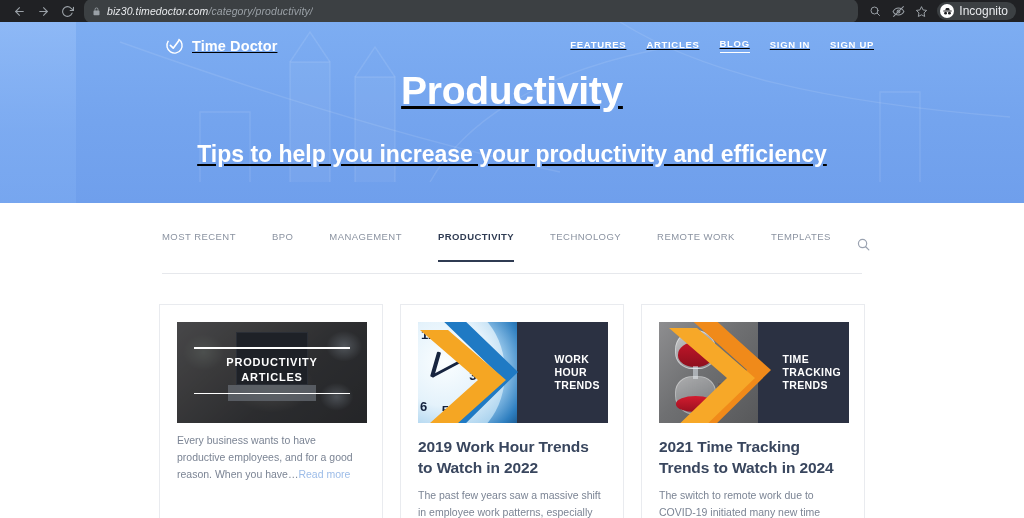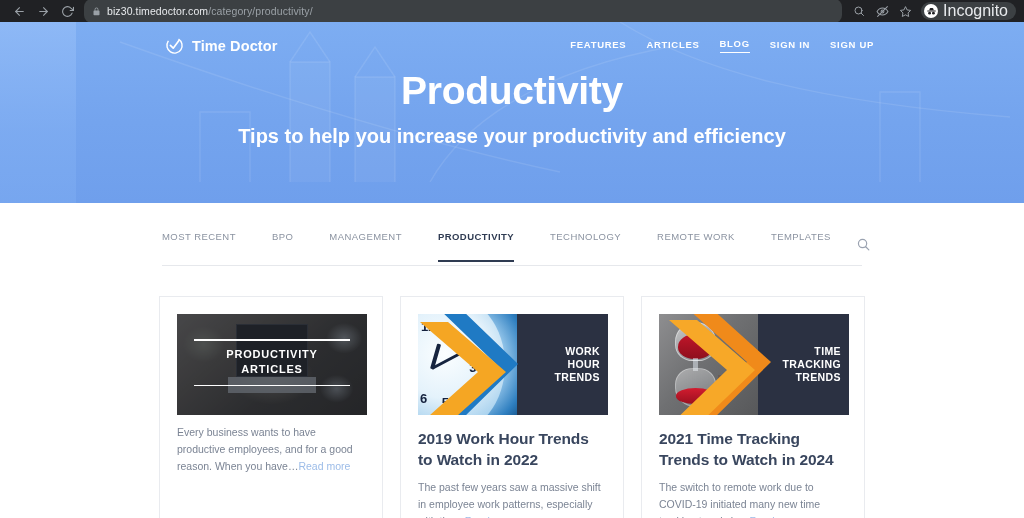--- a/index.html
+++ b/index.html
@@ -28,20 +28,21 @@
   .omnibox {
     flex: 1 1 auto;
     height: 24px;
     background: #3c4043;
     border-radius: 8px;
     margin: 0 6px 0 6px;
     display: flex; align-items: center;
     padding: 0 8px;
     min-width: 0;
     max-width: 790px;
+    font-style: italic;
   }
   .lock-icon { flex: 0 0 auto; margin-right: 6px; display:flex; }
   .url-text {
     font-size: 10.5px; color: #9aa0a6;
     white-space: nowrap; overflow: hidden;
     letter-spacing: 0.1px;
   }
   .url-text .host { color: #e8eaed; }
   .bar-right { display: flex; align-items: center; gap: 1px; flex: 0 0 auto; }
   .bar-icon {
@@ -53,28 +54,29 @@
     display: flex; align-items: center; gap: 5px;
     background: #3c4043; border-radius: 10px;
     height: 18px; padding: 0 8px 0 3px;
     margin-left: 4px;
   }
   .incognito-avatar {
     width: 14px; height: 14px; border-radius: 50%;
     background: #ffffff;
     display: flex; align-items: center; justify-content: center;
   }
-  .incognito-label { font-size: 16px; color: #e8eaed; white-space: nowrap; }
+  .incognito-label { font-size: 12px; color: #e8eaed; white-space: nowrap; }
 
   
   .hero {
     position: relative;
     height: 181px;
     background: linear-gradient(180deg, #7dadf2 0%, #74a4ee 55%, #6f9fec 100%);
     overflow: hidden;
+    text-decoration: underline;
   }
   .hero-left-band {
     position: absolute; left: 0; top: 0; width: 76px; height: 100%;
     background: linear-gradient(180deg, #93bcf7 0%, #7fadf2 60%, #79a8f0 100%);
     opacity: 0.75;
   }
   .hero-art { position: absolute; inset: 0; }
   .hero-nav {
     position: relative; z-index: 3;
     display: flex; align-items: center;
@@ -101,34 +103,34 @@
     text-align: center;
     color: #ffffff;
     font-size: 39px; font-weight: bold;
     margin-top: 14px;
     letter-spacing: -0.3px;
   }
   .hero-sub {
     position: relative; z-index: 3;
     text-align: center;
     color: #ffffff;
-    font-size: 20px; font-weight: bold;
-    margin-top: 12px;
+    font-size: 23px; font-weight: bold;
+    margin-top: 28px;
   }
 
   
   .tabs-wrap {
     width: 700px; margin: 0 auto;
     padding-top: 28px;
     position: relative;
   }
   .tabs-row {
     display: flex; align-items: flex-start;
     border-bottom: 1px solid #e6e8ec;
-    padding-bottom: 4px;
+    padding-bottom: 12px;
     position: relative;
   }
   .tab {
     font-size: 9.5px; letter-spacing: 0.45px;
     color: #8b93a1; font-weight: normal;
     padding: 0 0 19px 0;
     margin-right: 36px;
     white-space: nowrap;
     text-decoration: none;
     position: relative;
@@ -221,21 +223,21 @@
       border:1px solid rgba(255,255,255,.35); }
   .t3-sand-bot { position:absolute; left:2%; bottom:4%; width:96%; height:18%;
       border-radius:50%;
       background: linear-gradient(180deg,#d21c2f,#9a1020); }
   .t3-neck { position:absolute; left:44%; top:42%; width:12%; height:16%;
       background: rgba(230,238,245,.5); }
   .t3-bars { position:absolute; left:60%; bottom:26%; width:26%; height:26%; }
   .t3-bar { position:absolute; bottom:0; background:#6a5a55; opacity:.85; }
   .t-label {
     position:absolute; right:8px; top:50%; transform: translateY(-50%);
-    text-align:right; color:#ffffff; font-weight:bold;
+    text-align:left; color:#ffffff; font-weight:bold;
     font-size:10.5px; line-height:1.28; letter-spacing:.4px;
   }
 </style>
 </head>
 <body>
 
 <div class="browser-bar">
   <div class="nav-btns">
     <div class="nav-btn">
       <svg width="13" height="13" viewBox="0 0 24 24" fill="none" stroke="currentColor" stroke-width="2" stroke-linecap="round" stroke-linejoin="round">

